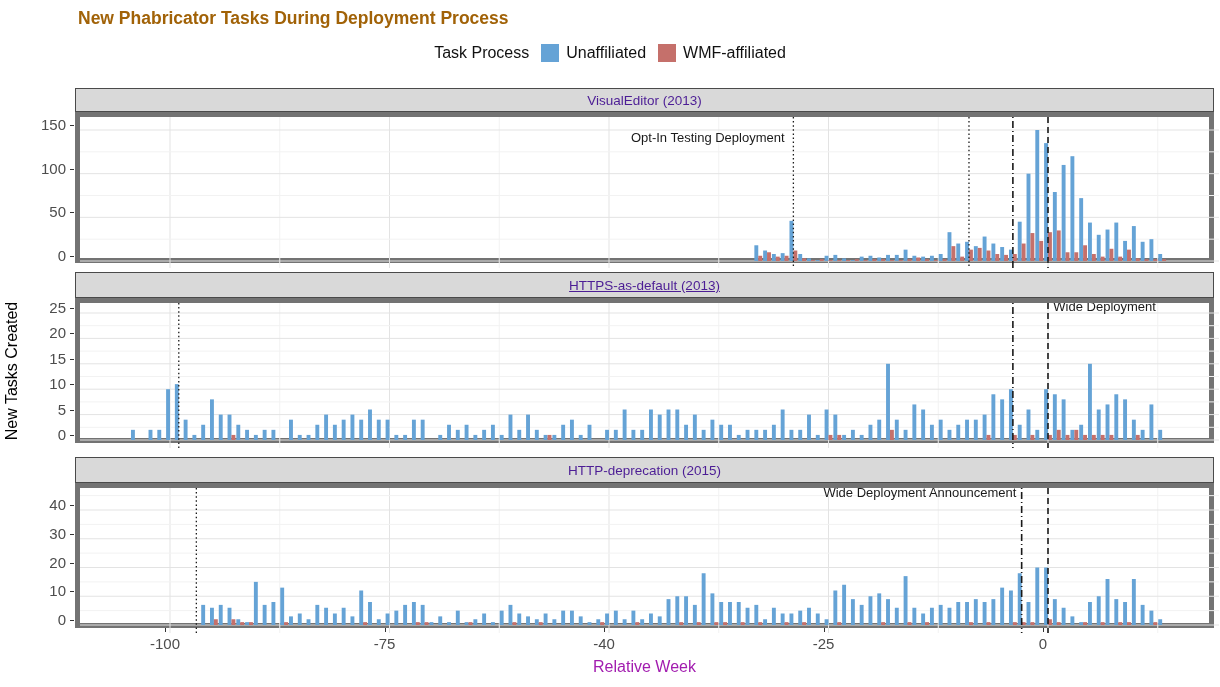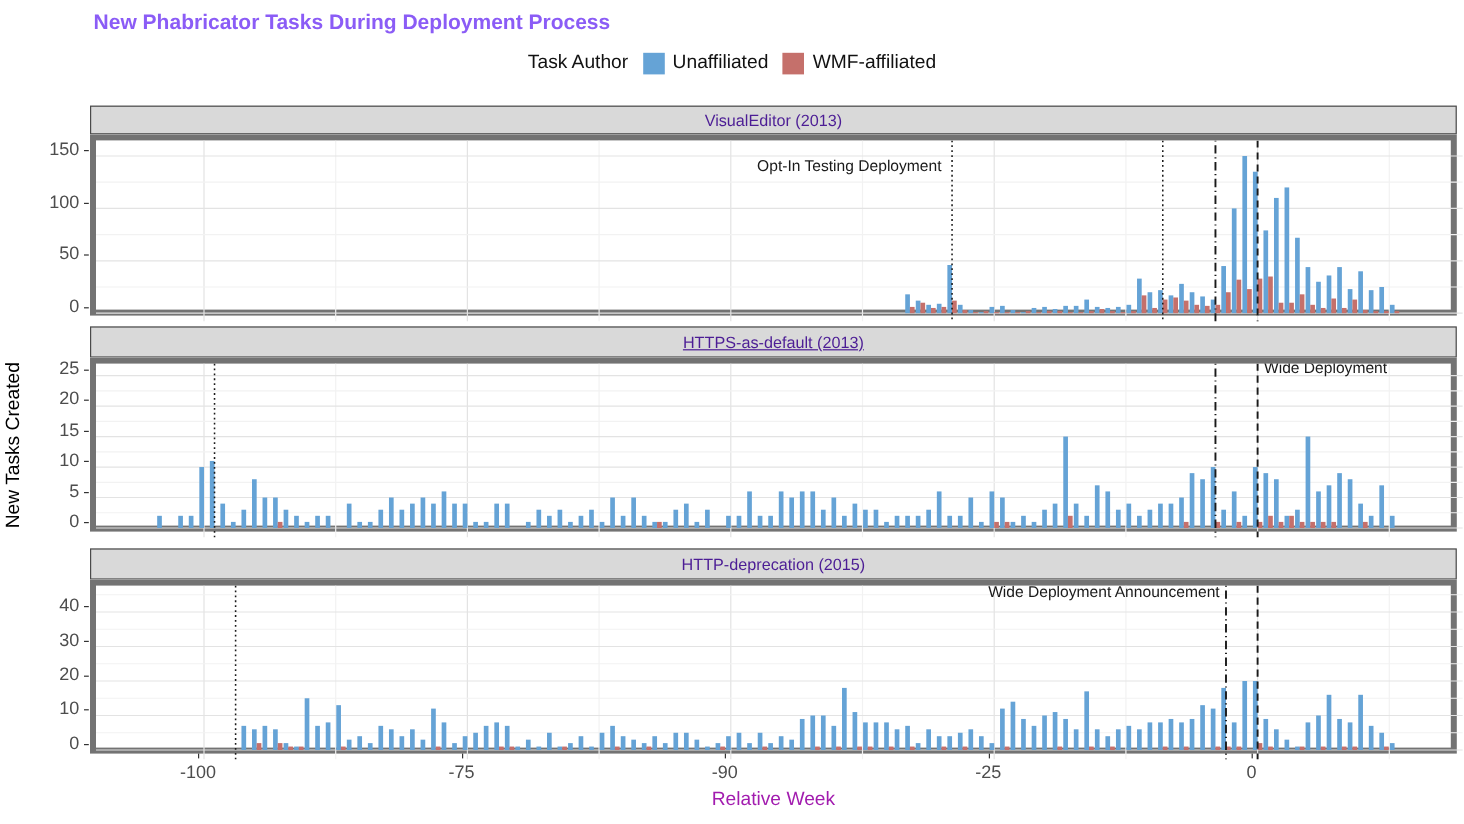--- a/index.html
+++ b/index.html
@@ -1,18 +1,18 @@
 <!DOCTYPE html>
 <html><head>
 <meta charset="utf-8">
 <style>
   html,body{margin:0;padding:0;background:#fff;}
   .figure{position:relative;width:1220px;height:687px;background:#fff;
           font-family:"Liberation Sans",sans-serif;overflow:hidden;}
-  .title{position:absolute;left:78px;top:8px;font-size:17.5px;font-weight:bold;color:#8b5cf6;}
+  .title{position:absolute;left:78px;top:8px;font-size:17.5px;font-weight:bold;color:#a16207;}
   .legend{position:absolute;left:0;top:38px;width:1220px;height:30px;
           display:flex;justify-content:center;align-items:center;gap:12px;font-size:16px;color:#111;}
   .legend .swatch{width:18px;height:18px;display:inline-block;}
   .legend .item{display:flex;align-items:flex-start;gap:7px;}
   .y-axis-title{position:absolute;left:-78px;top:362px;width:180px;text-align:center;
           font-size:16px;color:#000;transform:rotate(-90deg);}
   .x-axis-title{position:absolute;left:75px;width:1139px;top:658px;text-align:center;font-size:16px;color:#a21caf;}
   .strip{position:absolute;left:75px;width:1139px;background:#d9d9d9;border:1px solid #4a4a4a;
          box-sizing:border-box;display:flex;align-items:center;justify-content:center;
          font-size:13.5px;color:#4c1d95;}
@@ -24,21 +24,21 @@
   .xtick-label{position:absolute;width:50px;text-align:center;font-size:15px;color:#4d4d4d;}
   .xtick-mark{position:absolute;width:1px;height:4px;background:#333;}
 </style>
 </head>
 <body>
 
 <div class="figure">
   <div class="title">New Phabricator Tasks During Deployment Process</div>
 
   <div class="legend">
-    <span>Task Author</span>
+    <span>Task Process</span>
     <span class="item">
       <span class="swatch" id="sw0" style="background: rgb(101, 163, 214);"></span>
       <span>Unaffiliated</span>
     </span>
     <span class="item">
       <span class="swatch" id="sw1" style="background: rgb(197, 112, 107);"></span>
       <span>WMF-affiliated</span>
     </span>
   </div>
 
@@ -543,21 +543,21 @@
       <div class="ytick-mark" style="left: 70px; top: 562.5px;"></div>
       <div class="ytick-label" style="left: 24px; top: 524.75px;">30</div>
       <div class="ytick-mark" style="left: 70px; top: 533.75px;"></div>
       <div class="ytick-label" style="left: 24px; top: 496px;">40</div>
       <div class="ytick-mark" style="left: 70px; top: 505px;"></div>
       <div class="xtick-mark" style="left: 165px; top: 628px;"></div>
       <div class="xtick-label" style="left: 140px; top: 635px;">-100</div>
       <div class="xtick-mark" style="left: 384.5px; top: 628px;"></div>
       <div class="xtick-label" style="left: 359.5px; top: 635px;">-75</div>
       <div class="xtick-mark" style="left: 604px; top: 628px;"></div>
-      <div class="xtick-label" style="left: 579px; top: 635px;">-90</div>
+      <div class="xtick-label" style="left: 579px; top: 635px;">-40</div>
       <div class="xtick-mark" style="left: 823.5px; top: 628px;"></div>
       <div class="xtick-label" style="left: 798.5px; top: 635px;">-25</div>
       <div class="xtick-mark" style="left: 1043px; top: 628px;"></div>
       <div class="xtick-label" style="left: 1018px; top: 635px;">0</div>
     </div>
 
   <div class="x-axis-title">Relative Week</div>
 </div>
 
 </body></html>

